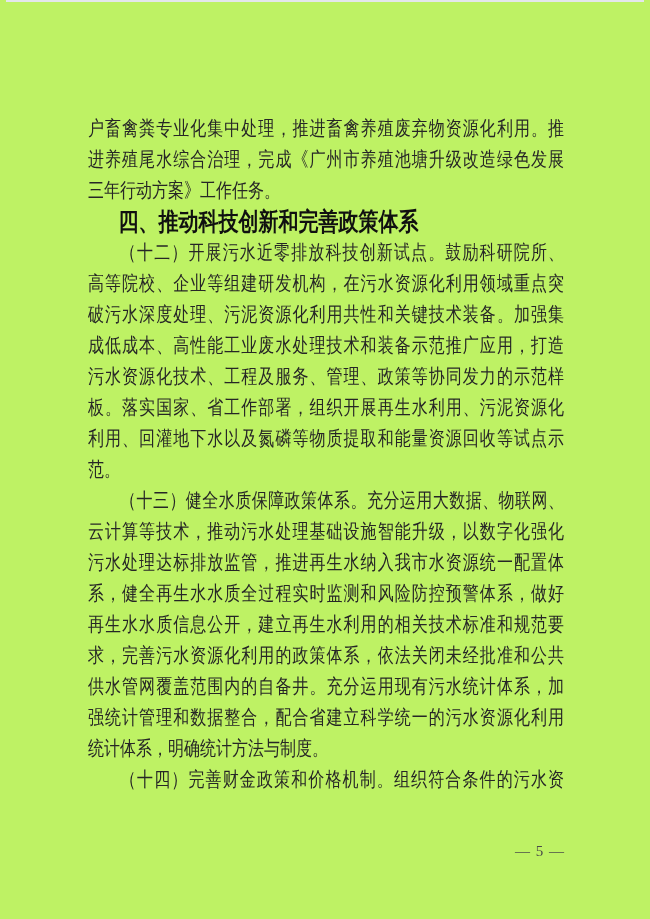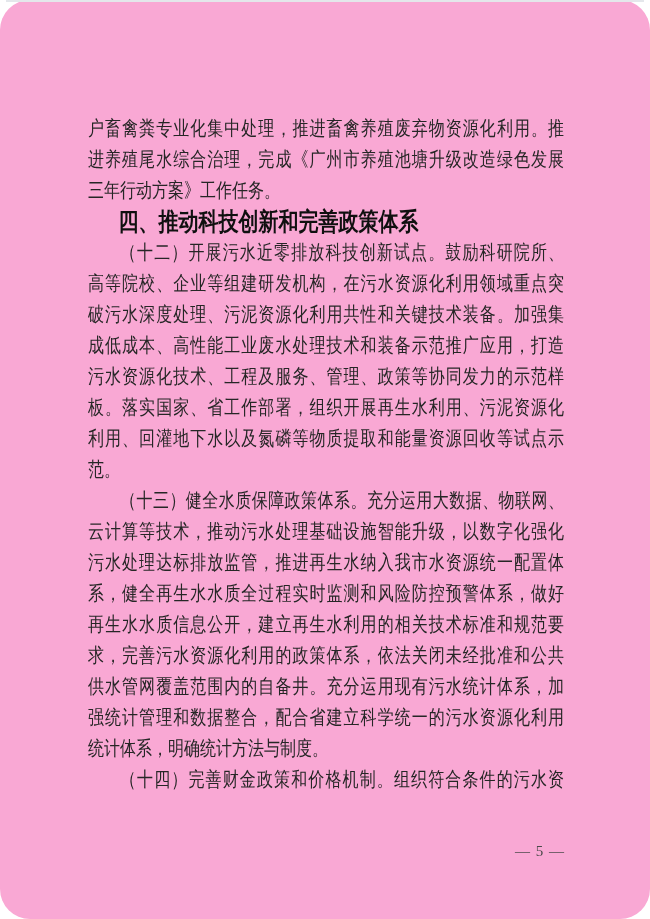--- a/index.html
+++ b/index.html
@@ -10,22 +10,21 @@
   body {
     width: 650px;
     height: 919px;
     position: relative;
     overflow: hidden;
     font-family: "Liberation Serif", "DejaVu Serif", serif;
   }
   .page {
     position: absolute;
     inset: 0;
-    background: #f9a8d4;
-    border-radius: 30px;
+    background: #bef264;
   }
   .scan-edge {
     position: absolute;
     top: 0;
     left: 6px;
     right: 6px;
     height: 2px;
     background: #e4e7eb;
   }
   .text-block {

